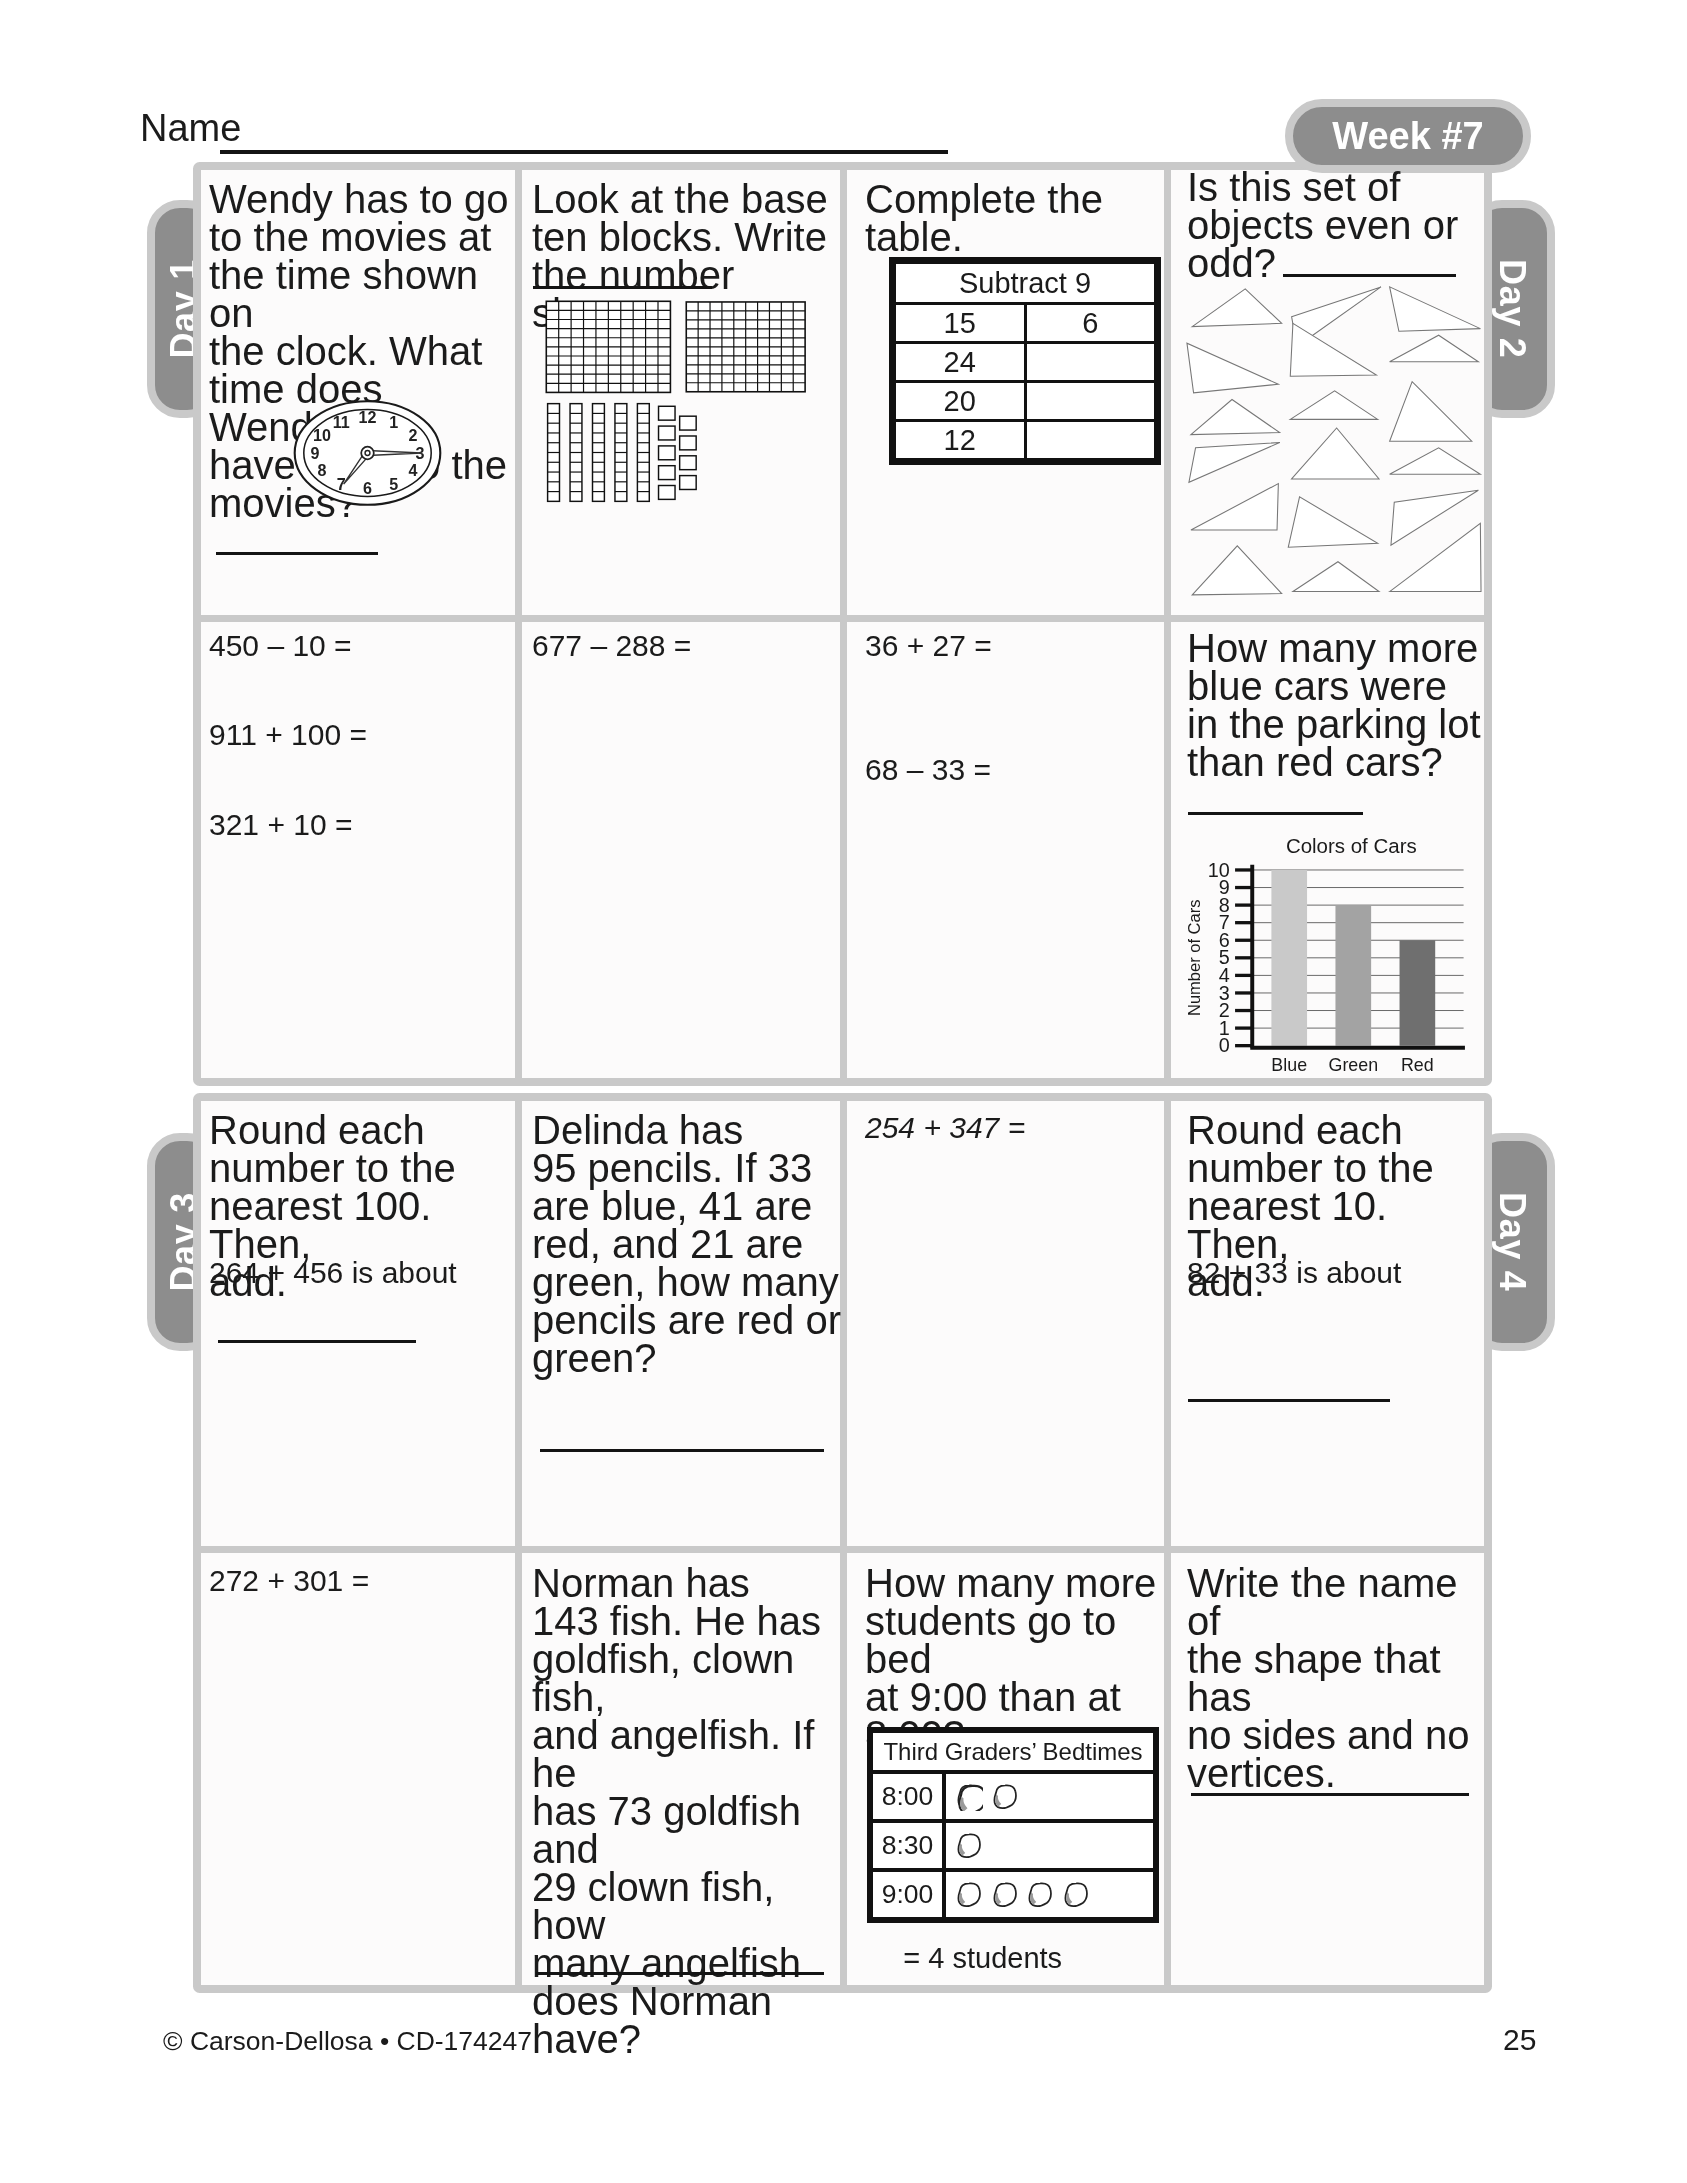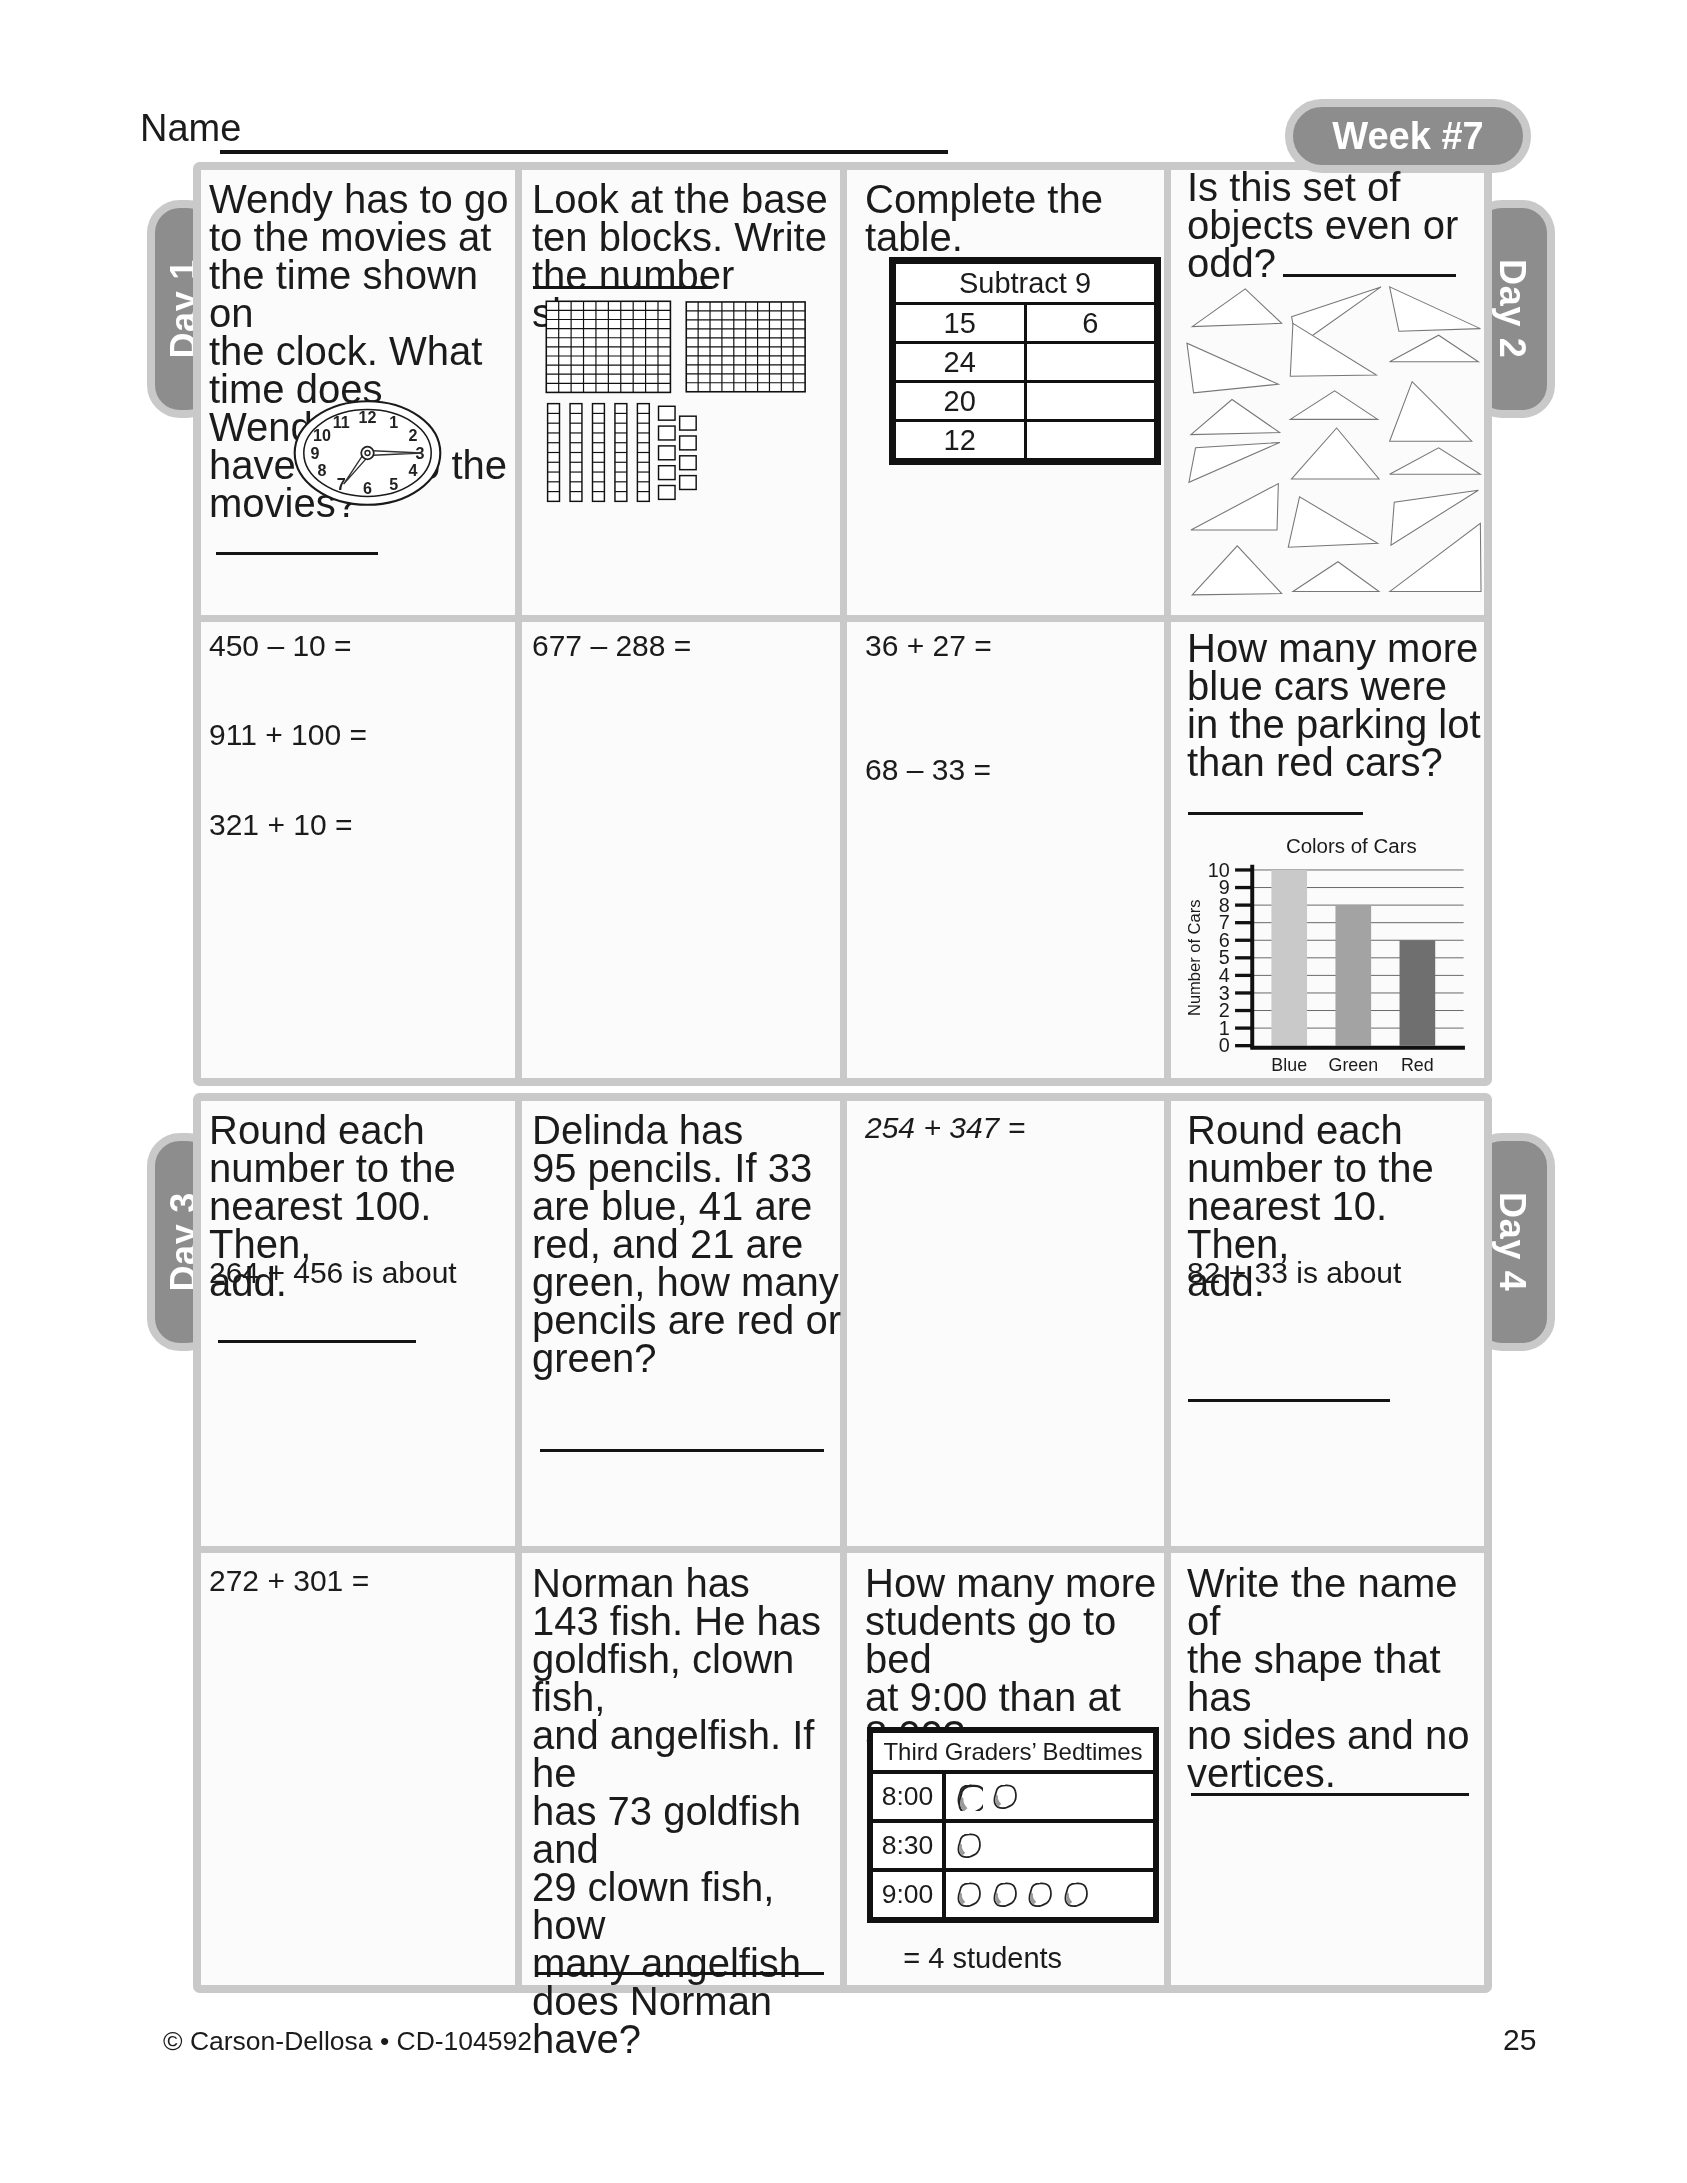--- a/index.html
+++ b/index.html
@@ -418,17 +418,17 @@
     <span></span>
     <span>= 4 students</span>
   </div>
 
   <div class="cell-text" style="left:1187px; top:1564px; width:311px;"><span>Write the name of
 the shape that has
 no sides and no
 vertices.</span></div>
   <div class="blank-b" style="left:1191px; top:1793px; width:278px;"></div>
 
-  <div class="footer-left">© Carson-Dellosa • CD-104592</div>
+  <div class="footer-left">© Carson-Dellosa • CD-174247</div>
   <div class="page-num">25</div>
 
 </div>
 
 
 </body></html>

